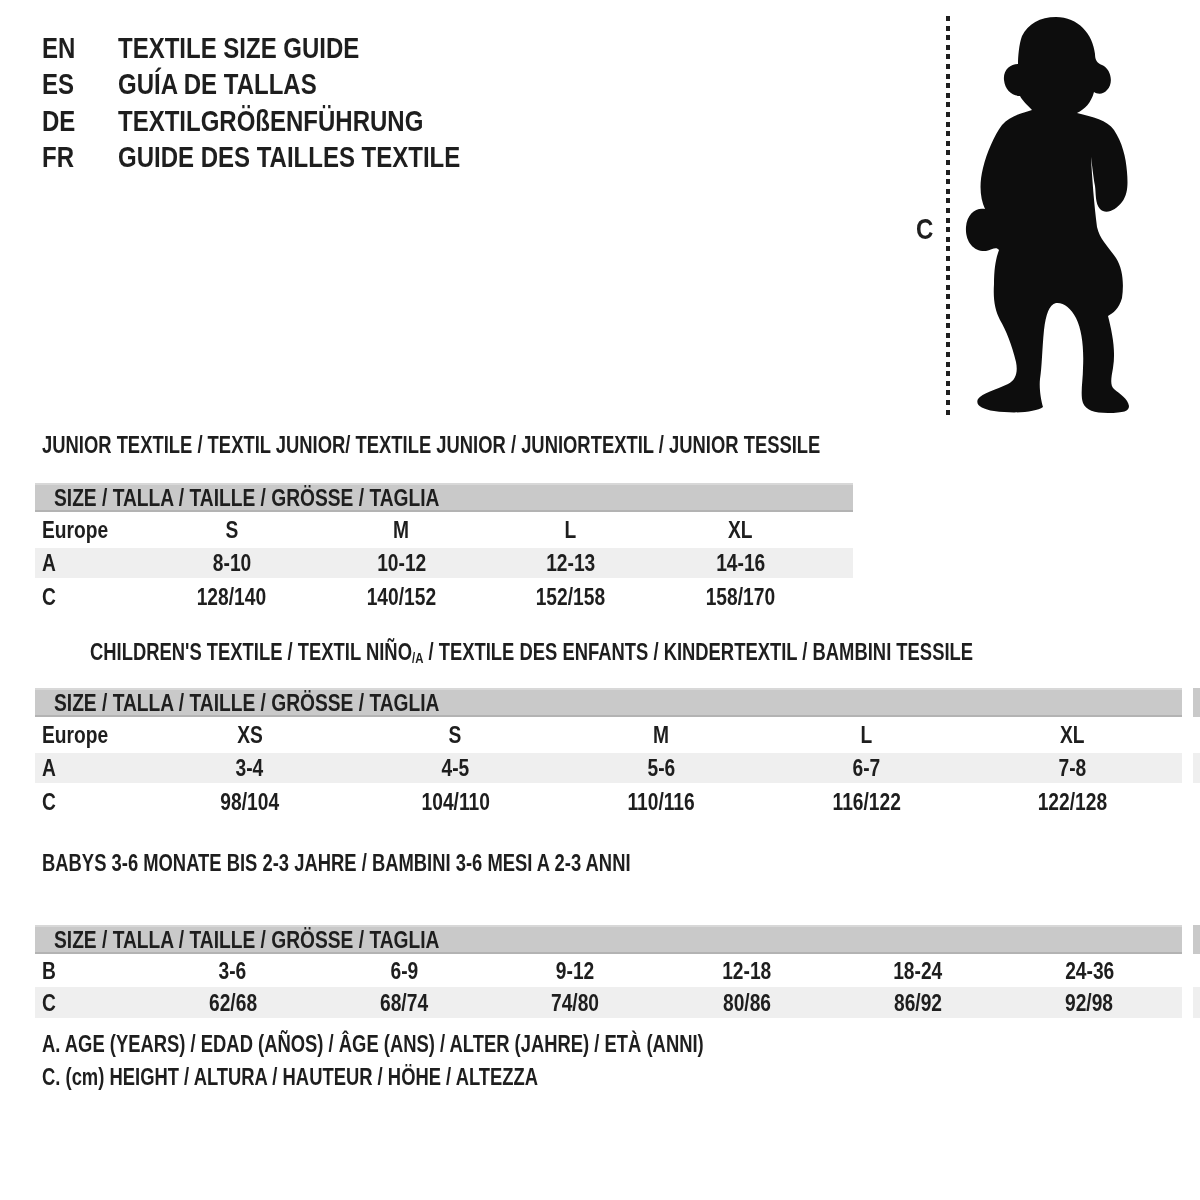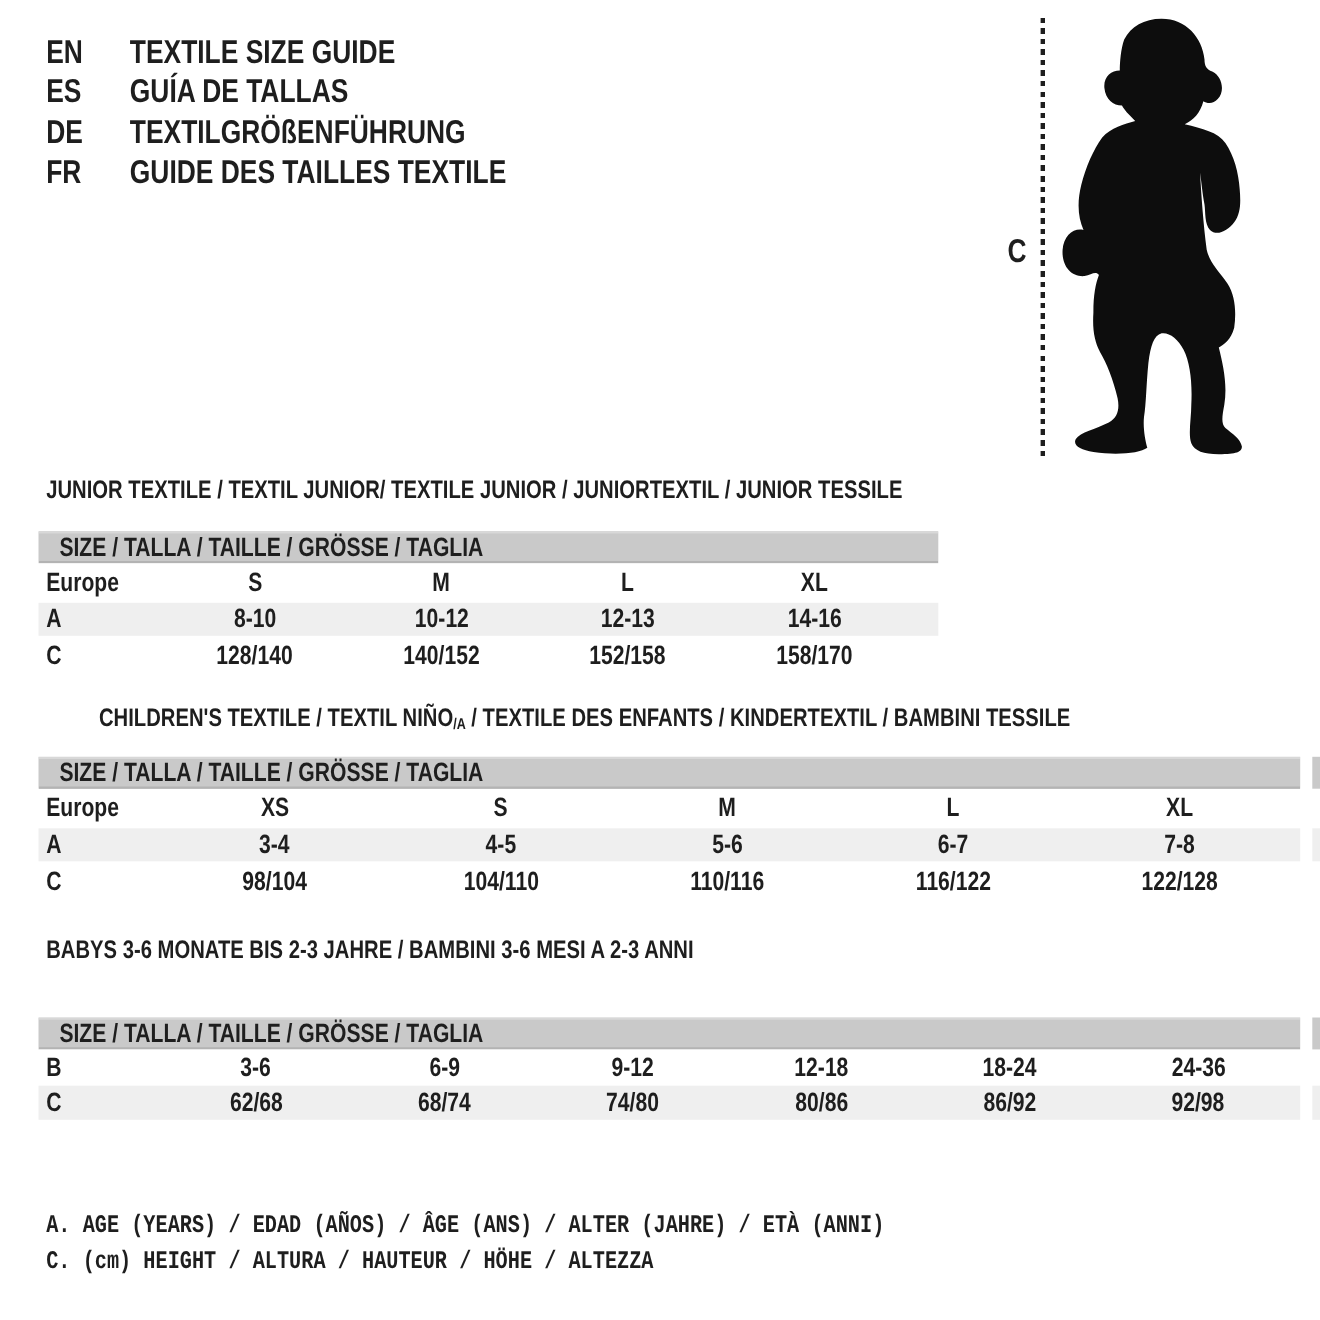--- a/index.html
+++ b/index.html
@@ -45,21 +45,21 @@
   .t-row .c{flex:1;text-align:center;}
   .t-row::after{content:"";width:7px;flex:none;}
   .sec-junior .t-row::after{width:28px;}
   .t-row{height:36px;}
   .t-row.shaded{height:30px;}
   .size-table .t-row:last-child:not(.shaded){height:38px;}
   .sec-babies .t-row{height:33px;}
   .sec-babies .t-row.shaded{height:31px;}
 
   
-  .legend{position:absolute;left:42px;top:1098px;font-family:Liberation Mono, monospace;}
+  .legend{position:absolute;left:42px;top:1028px;}
   .legend-line{font-size:23px;line-height:33px;height:33px;}
 
   
   .edge-strip{position:absolute;left:1193px;width:7px;}
   .es-1{top:688px;height:29px;background:var(--bar,#c9c9c9);}
   .es-2{top:753px;height:30px;background:var(--shade,#efefef);}
   .es-3{top:925px;height:29px;background:var(--bar,#c9c9c9);}
   .es-4{top:987px;height:31px;background:var(--shade,#efefef);}
 </style>
 </head>

